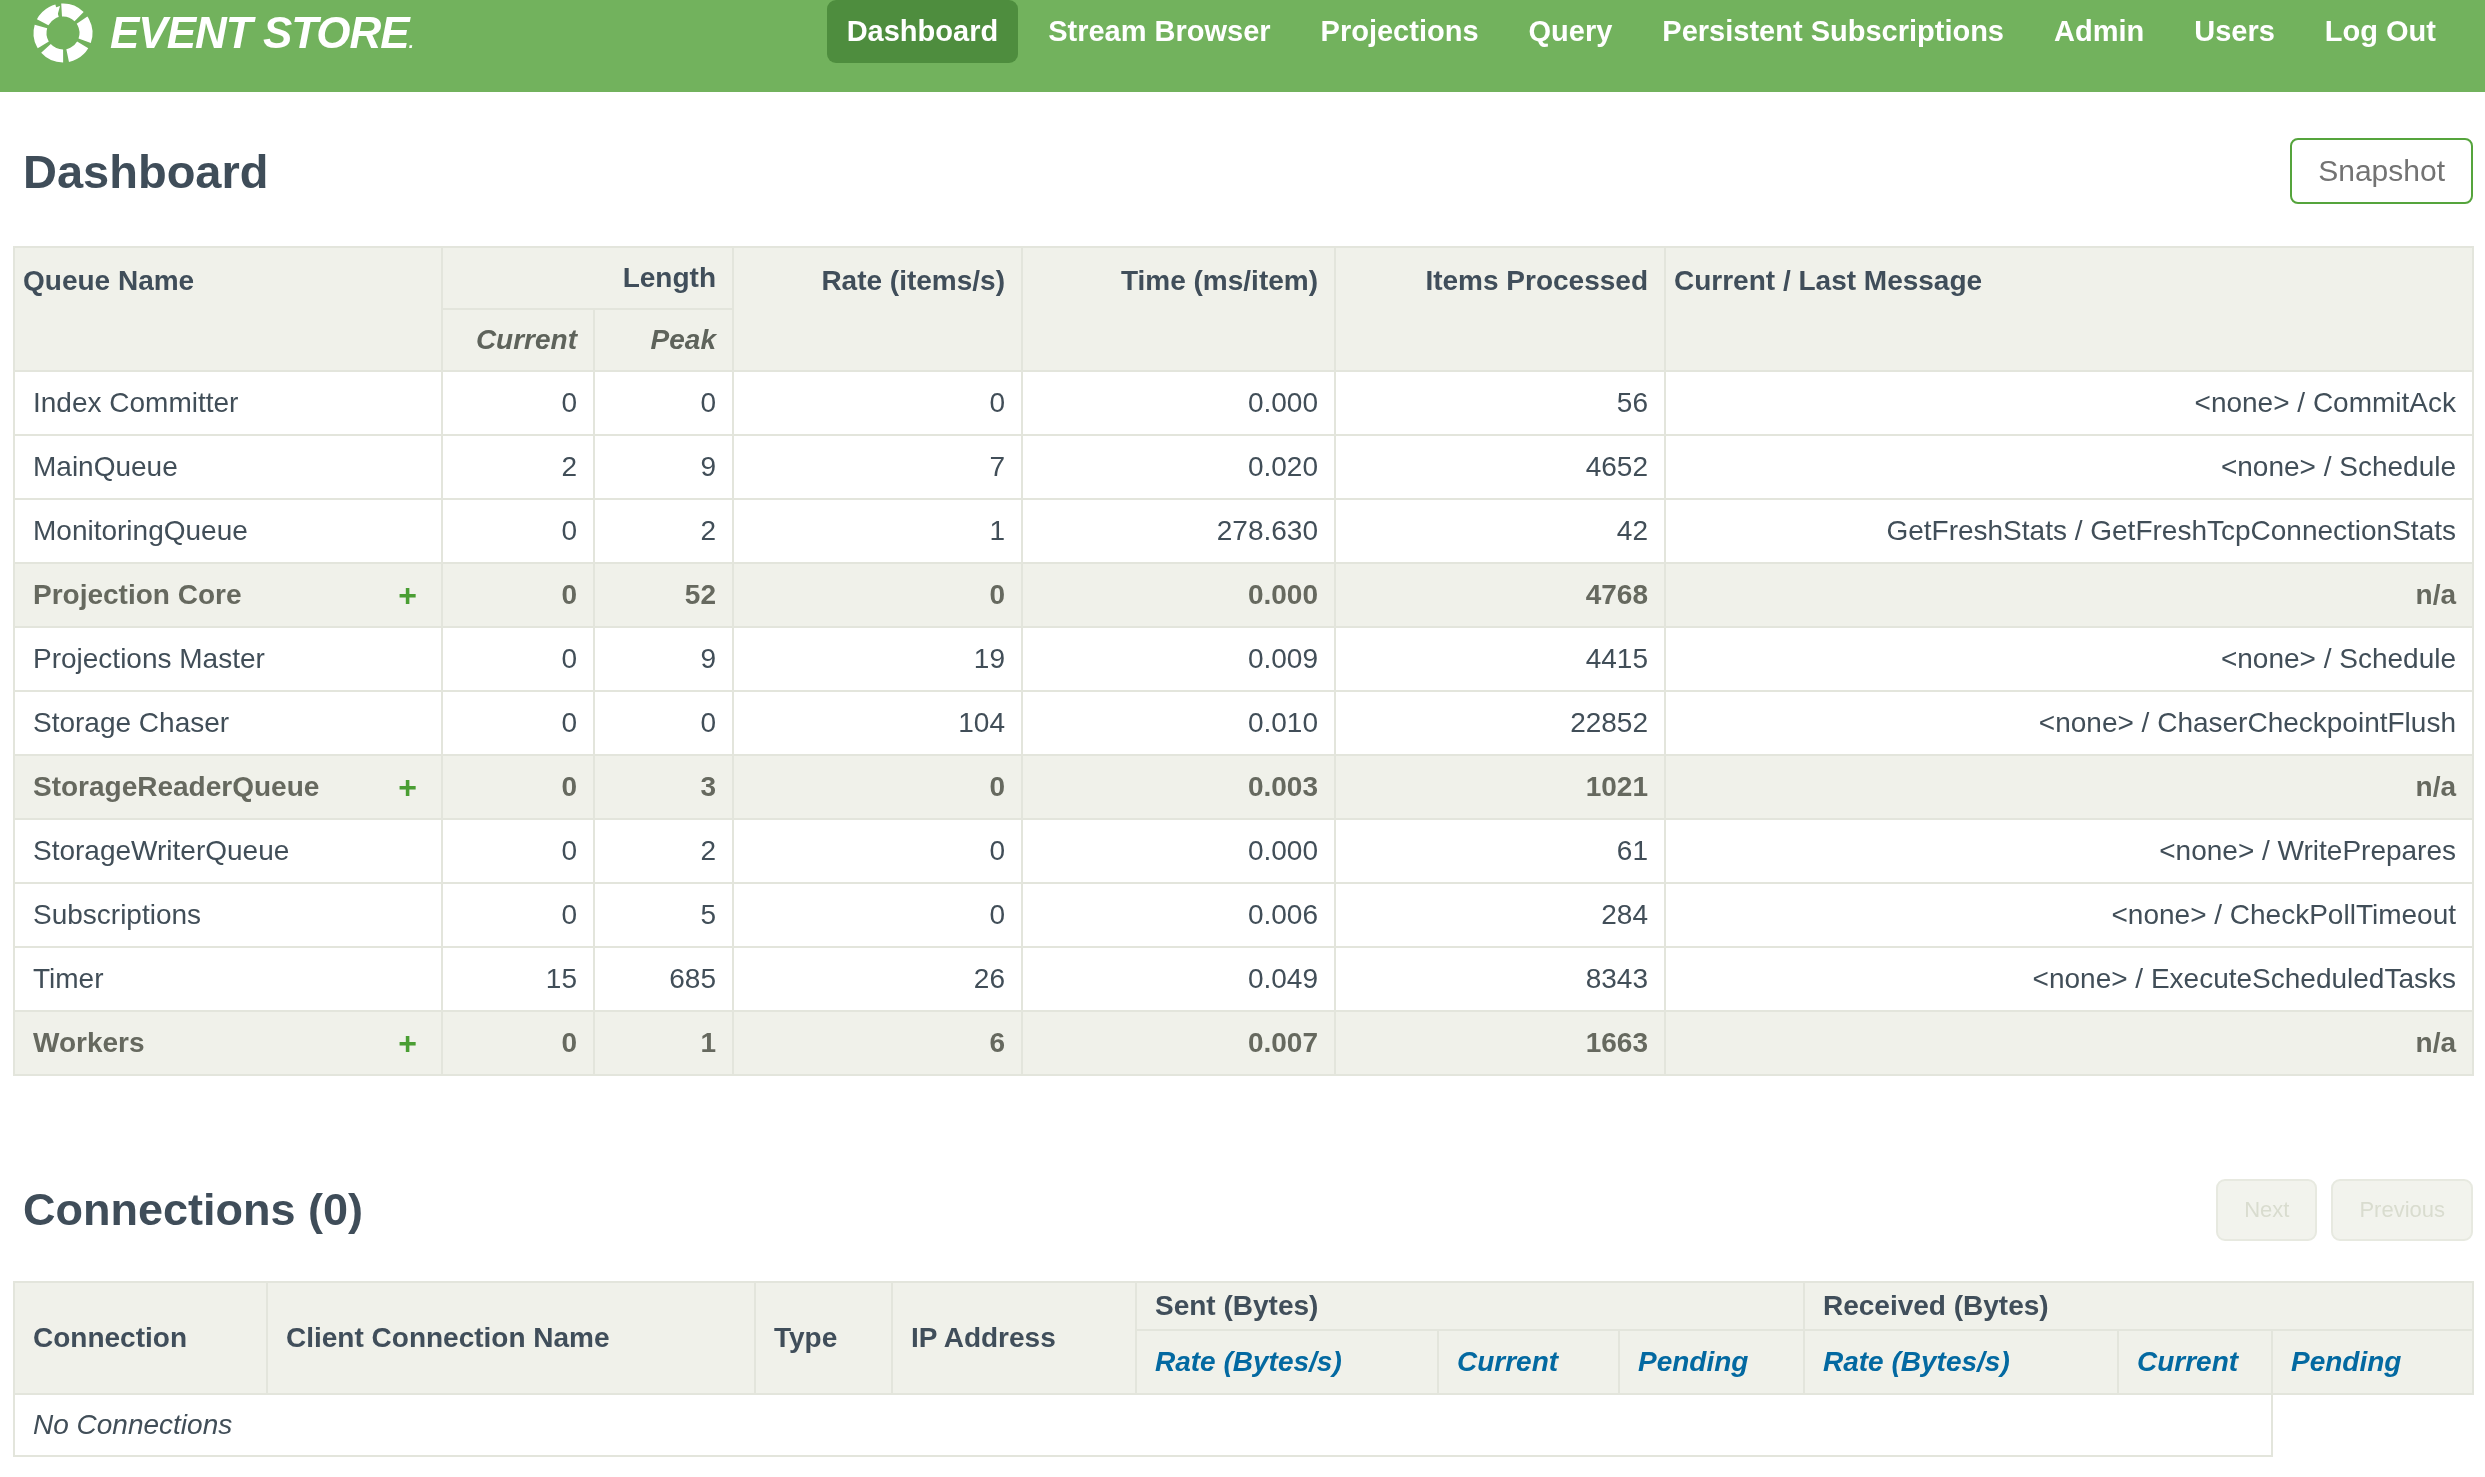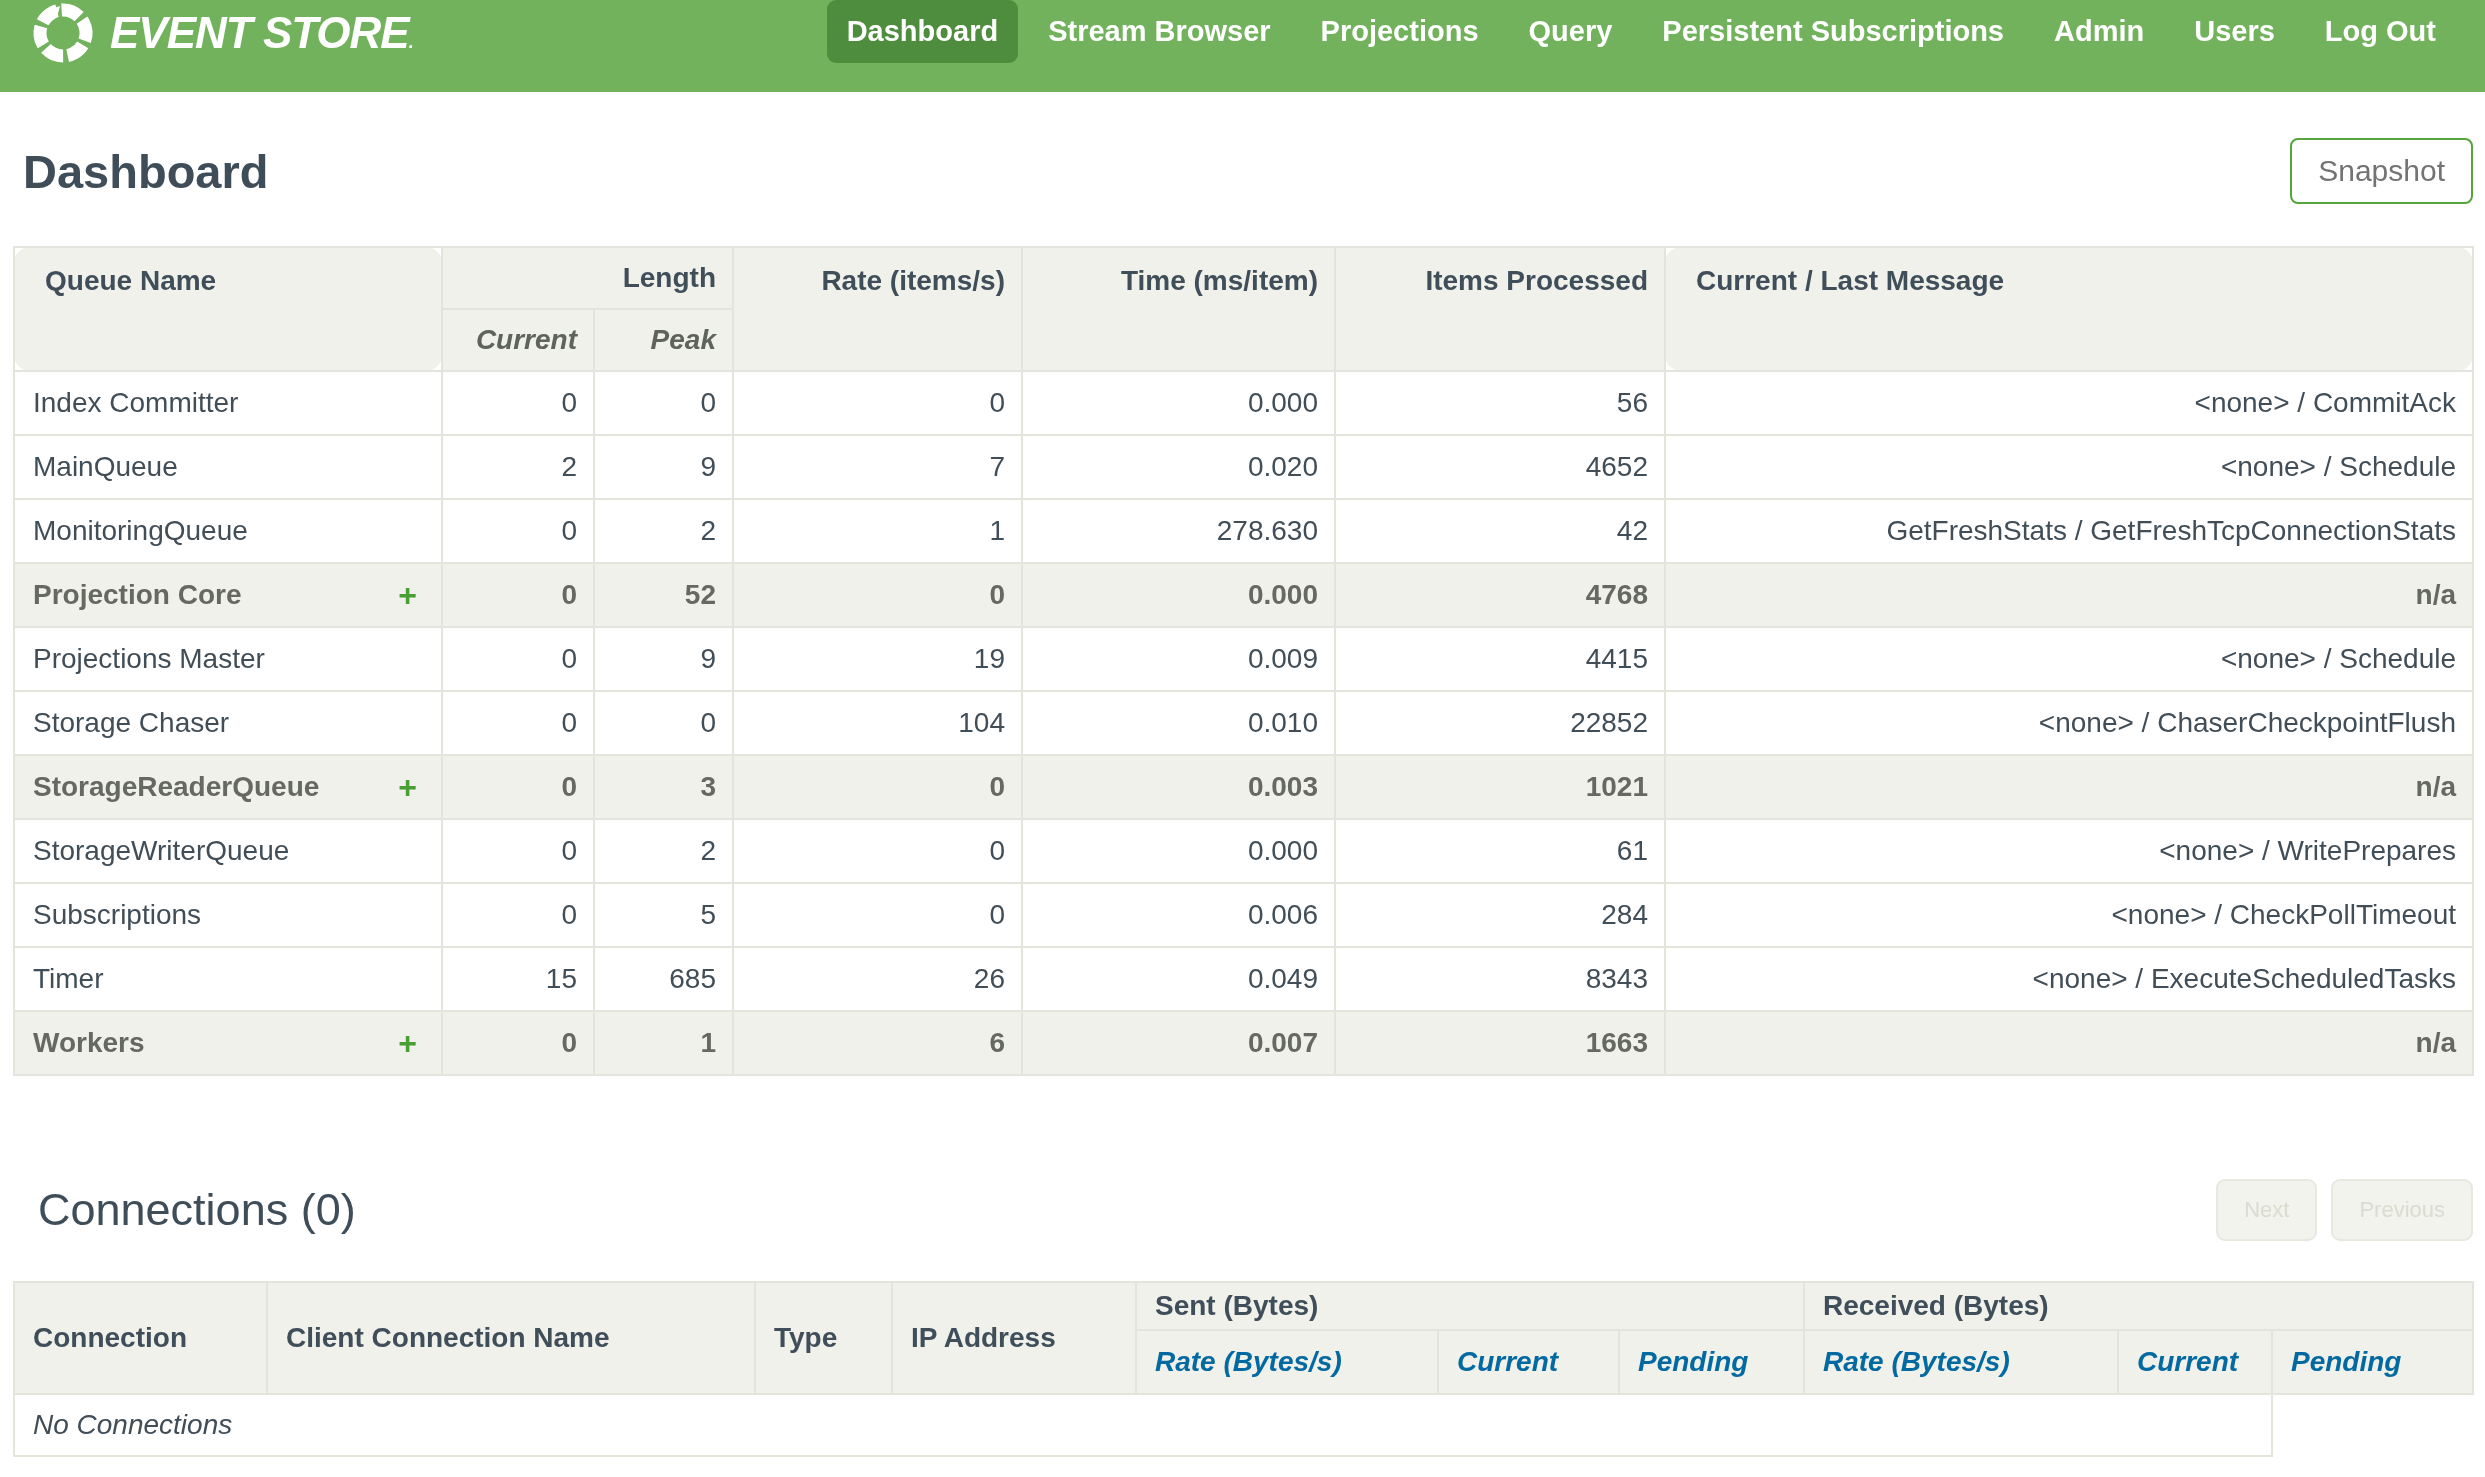--- a/index.html
+++ b/index.html
@@ -34,35 +34,35 @@
     font-size: 30px; font-family: inherit; border-radius: 8px; padding: 14px 26px; cursor: pointer;
   }
 
   
   table { border-collapse: collapse; table-layout: fixed; width: 2460px; font-size: 28px; color: #414e58; }
   th, td { border: 2px solid #e3e5dc; }
   thead th { background: #f0f1ea; font-weight: bold; color: #404e5a; }
 
   
   .queue-table thead th { text-align: right; padding-right: 16px; }
-  .queue-table thead th.h-left { text-align: left; padding-left: 30px; border-radius: 16px; }
+  .queue-table thead th.h-left { text-align: left; padding-left: 8px; }
   .queue-table thead th.h-span { vertical-align: top; padding-top: 17px; }
   .queue-table thead tr.r1 th { height: 62px; }
   .queue-table thead tr.r2 th { height: 62px; vertical-align: middle; }
   .queue-table th.sub { font-style: italic; color: #5e635b; }
   .queue-table tbody td { height: 64px; vertical-align: middle; background: #ffffff; }
   .queue-table td.c-name { padding: 0; }
   .name-wrap { display: flex; align-items: center; justify-content: space-between; padding: 0 24px 0 18px; }
   .queue-table td.num, .queue-table td.c-message { text-align: right; padding-right: 16px; }
   .queue-table tr.group td { background: #f0f1ea; font-weight: bold; color: #66695f; }
   .expand { color: #4a9e33; font-weight: bold; font-size: 32px; cursor: pointer; line-height: 1; }
 
   
   .conn-head { display: flex; align-items: center; margin: 103px 0 40px; }
-  .conn-title { font-size: 45px; font-weight: normal; color: #3f4d59; margin-left: 25px; }
+  .conn-title { font-size: 45px; font-weight: bold; color: #3f4d59; margin-left: 10px; }
   .pager { margin-left: auto; display: flex; gap: 14px; }
   .pager-btn {
     background: #f2f3ed; border: 2px solid #e7e9e0; color: #d9dccf; font-size: 22px;
     font-family: inherit; border-radius: 9px; padding: 16px 26px; cursor: default;
   }
   .conn-table thead th { text-align: left; padding-left: 18px; }
   .conn-table thead tr.r1 th { height: 48px; vertical-align: middle; }
   .conn-table thead tr.r2 th { height: 64px; vertical-align: middle; }
   .conn-table th.h-span { vertical-align: middle; }
   .conn-table th.sub { font-style: italic; color: #0369a1; }

